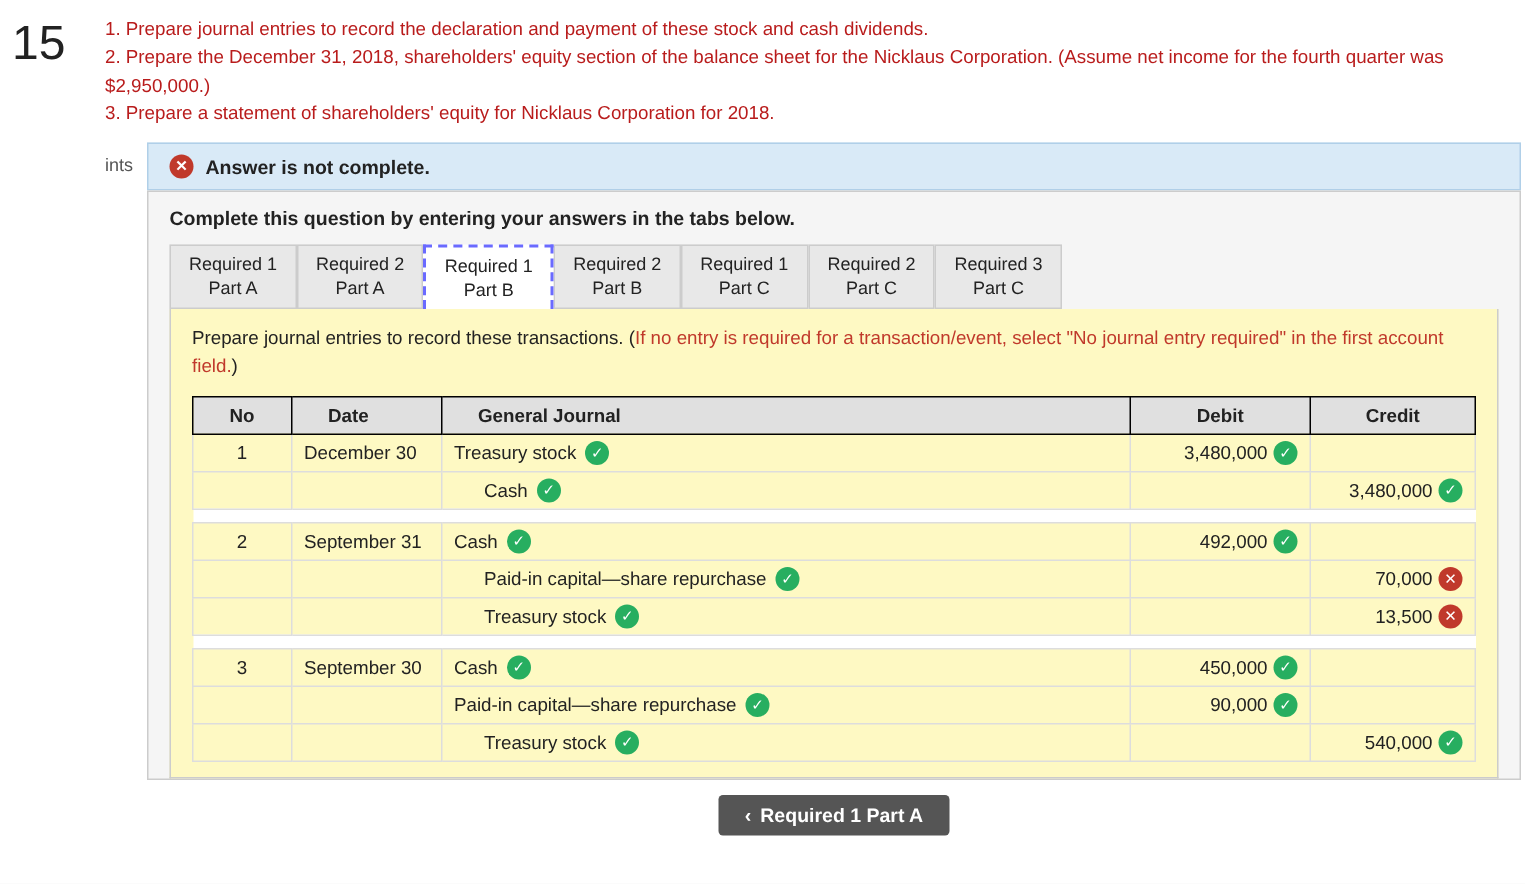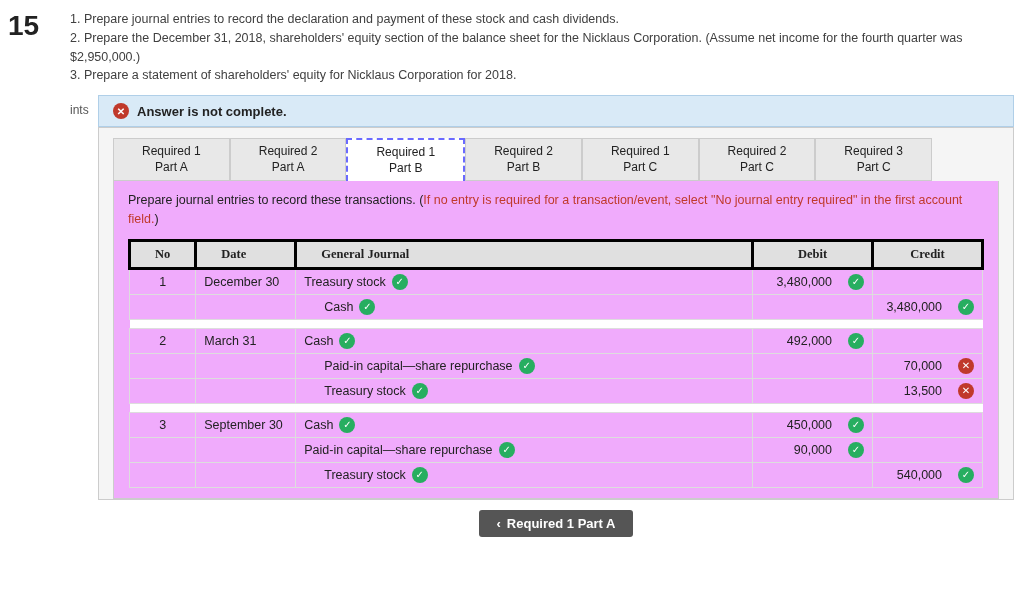--- a/index.html
+++ b/index.html
@@ -14,33 +14,33 @@
       width: 1024px;
       min-height: 589px;
       background: #fff;
     }
     .left-panel {
       width: 70px;
       padding: 10px 8px;
       flex-shrink: 0;
     }
     .problem-number {
-      font-size: 28px;
-      font-weight: bold;
+      font-size: 32px;
+      font-weight: normal;
       color: #222;
     }
     .right-panel {
       flex: 1;
       padding: 10px 10px 10px 0;
     }
     .problem-text {
       font-size: 12.5px;
       line-height: 1.5;
       margin-bottom: 10px;
-      color: #404040;
+      color: #b91c1c;
     }
     .answer-incomplete-bar {
       background: #d9eaf7;
       border: 1px solid #b0cfe8;
       padding: 7px 14px;
       margin-bottom: 0;
       display: flex;
       align-items: center;
       gap: 8px;
       font-size: 13px;
@@ -72,64 +72,63 @@
     }
     .tabs-row {
       display: flex;
       flex-wrap: nowrap;
       gap: 0;
       margin-bottom: 0;
     }
     .tab {
       border: 1px solid #ccc;
       background: #e8e8e8;
-      padding: 5px 28px;
+      padding: 5px 12px;
       font-size: 12px;
       text-align: center;
       cursor: pointer;
       min-width: 80px;
       line-height: 1.3;
       color: #222;
     }
     .tab.active {
       background: #fff;
       border: 2px dashed #6a6aff;
       border-bottom: none;
       font-weight: normal;
       z-index: 2;
     }
     .tab:not(.active) {
       border-bottom: 1px solid #ccc;
     }
     .content-area {
-      background: #f0abfc;
+      background: #fef9c3;
       border: 1px solid #ccc;
       border-top: none;
       padding: 10px 14px 10px 14px;
     }
     .instruction-text {
       font-size: 12.5px;
       margin-bottom: 10px;
       line-height: 1.5;
     }
     .instruction-text .red {
       color: #c0392b;
     }
     .journal-table {
       width: 100%;
       border-collapse: collapse;
       font-size: 12.5px;
     }
     .journal-table th {
       background: #e0e0e0;
-      border: 3px solid #000000;
+      border: 1px solid #000000;
       padding: 5px 24px;
       text-align: left;
       font-weight: bold;
-      font-family: Liberation Serif, serif;
     }
     .journal-table th.center {
       text-align: center;
     }
     .journal-table td {
       border: 1px solid #ddd;
       padding: 4px 8px;
       vertical-align: middle;
     }
     .journal-table td.center {
@@ -161,21 +160,20 @@
       border-radius: 50%;
       color: #fff;
       font-size: 10px;
       margin-left: 4px;
       flex-shrink: 0;
     }
     .cell-with-icon {
       display: flex;
       align-items: center;
       justify-content: flex-end;
-      gap: 12px;
     }
     .cell-value {
       flex: 1;
       text-align: right;
     }
     .gen-journal-cell {
       display: flex;
       align-items: center;
       gap: 2px;
     }
@@ -236,20 +234,21 @@
     <div style="display:flex; align-items:flex-start; gap:0;">
       <div style="width:28px; font-size:12px; color:#555; padding-top:8px;">ints</div>
       <div style="flex:1;">
 
         <div class="answer-incomplete-bar">
           <span class="x-icon">✕</span>
           <span>Answer is not complete.</span>
         </div>
 
         <div class="question-box">
+          <div class="complete-label">Complete this question by entering your answers in the tabs below.</div>
 
           <div class="tabs-row">
             <div class="tab">
               <div>Required 1</div>
               <div>Part A</div>
             </div>
             <div class="tab">
               <div>Required 2</div>
               <div>Part A</div>
             </div>
@@ -326,21 +325,21 @@
                     </div>
                   </td>
                 </tr>
 
                 <tr class="separator-row">
                   <td colspan="5"></td>
                 </tr>
 
                 <tr>
                   <td class="center">2</td>
-                  <td>March 31</td>
+                  <td>September 31</td>
                   <td>
                     <div class="gen-journal-cell">
                       <span>Cash</span>
                       <span class="check-green">✓</span>
                     </div>
                   </td>
                   <td>
                     <div class="cell-with-icon">
                       <span class="cell-value">492,000</span>
                       <span class="check-green">✓</span>

